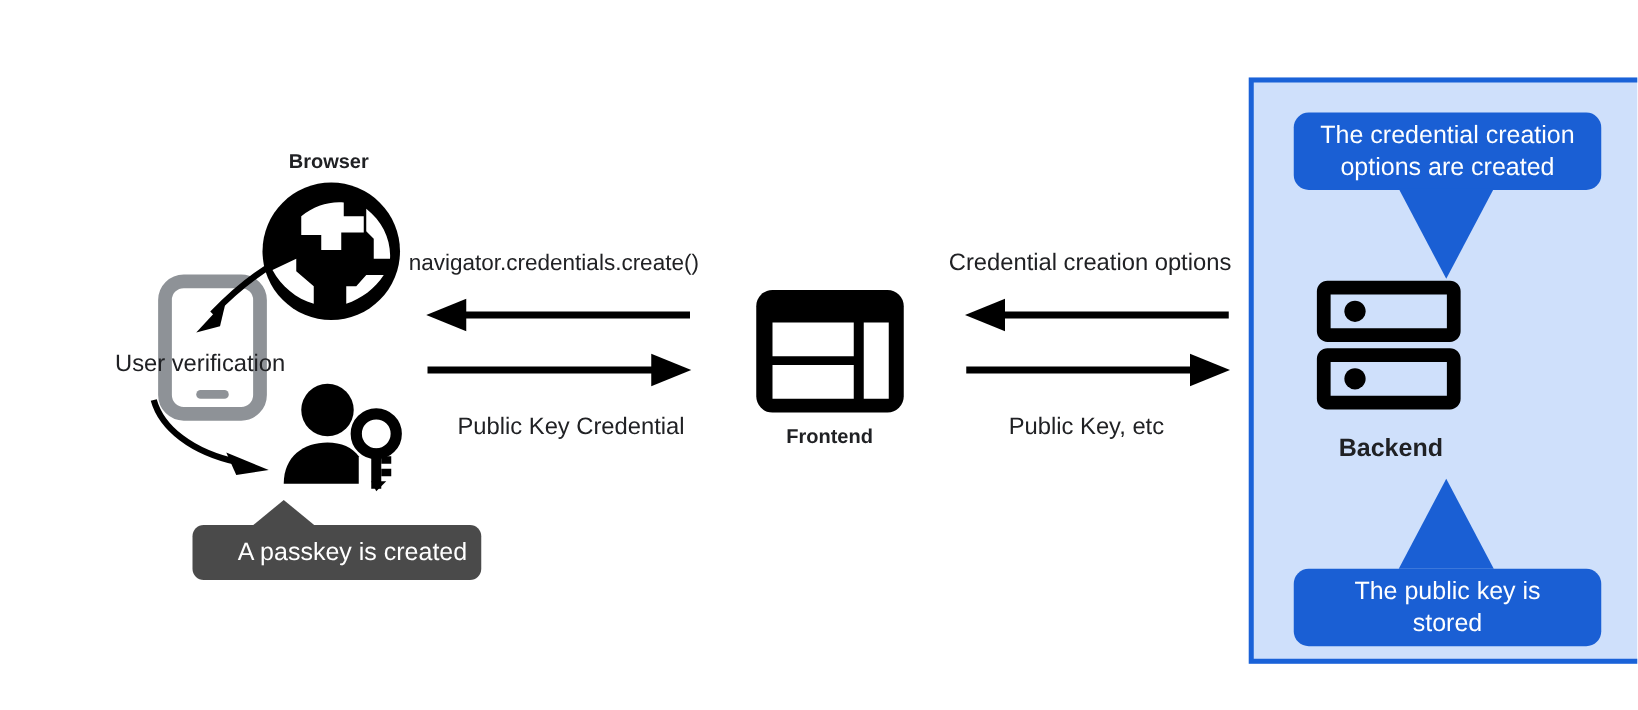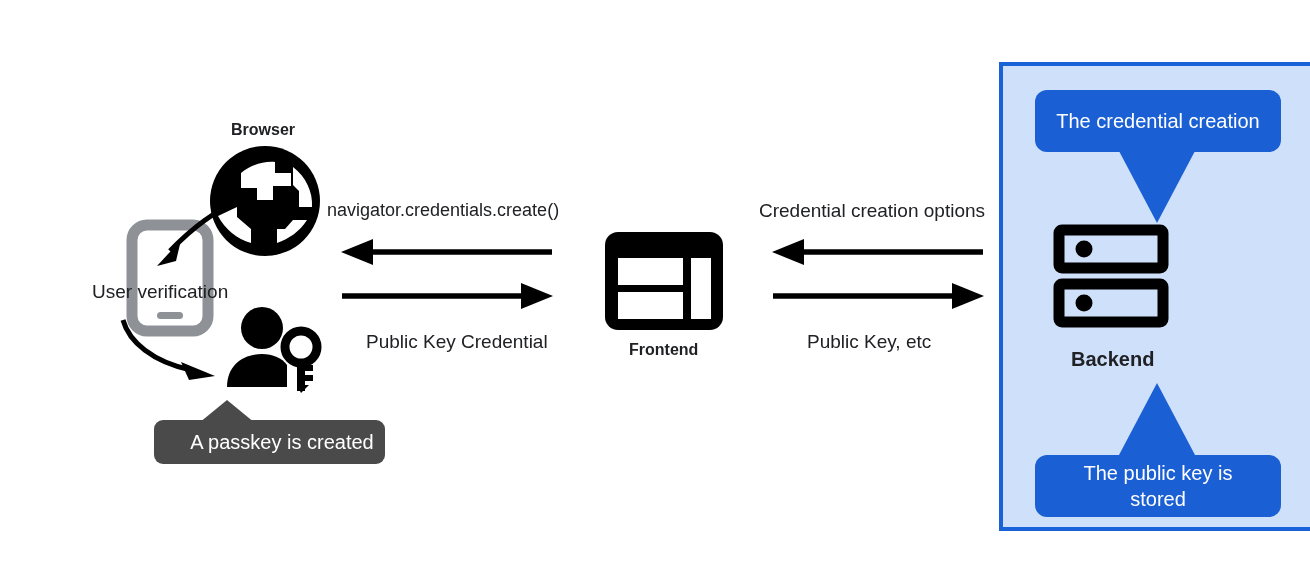--- a/index.html
+++ b/index.html
@@ -101,20 +101,21 @@
 </head>
 <body>
 
 <div id="canvas">
 
   <div class="abs" id="backend-panel"></div>
 
   <div class="abs callout" id="callout-top" style="left:998px; top:90px; width:246px; height:62px;">
     <span>
       <span>The credential creation</span><br>
+      <span>options are created</span>
     </span>
   </div>
   <div class="abs callout-tail tail-down" style="left:1082px; top:151px;"></div>
 
   <div class="abs" style="left:1019px; top:227px;">
     <svg width="110" height="100" viewBox="0 0 110 100">
       <rect x="3" y="3" width="104" height="38" rx="3" fill="none" stroke="#000000" stroke-width="11"></rect>
       <circle cx="28" cy="22" r="8.5" fill="#000000"></circle>
       <rect x="3" y="57" width="104" height="38" rx="3" fill="none" stroke="#000000" stroke-width="11"></rect>
       <circle cx="28" cy="76" r="8.5" fill="#000000"></circle>

